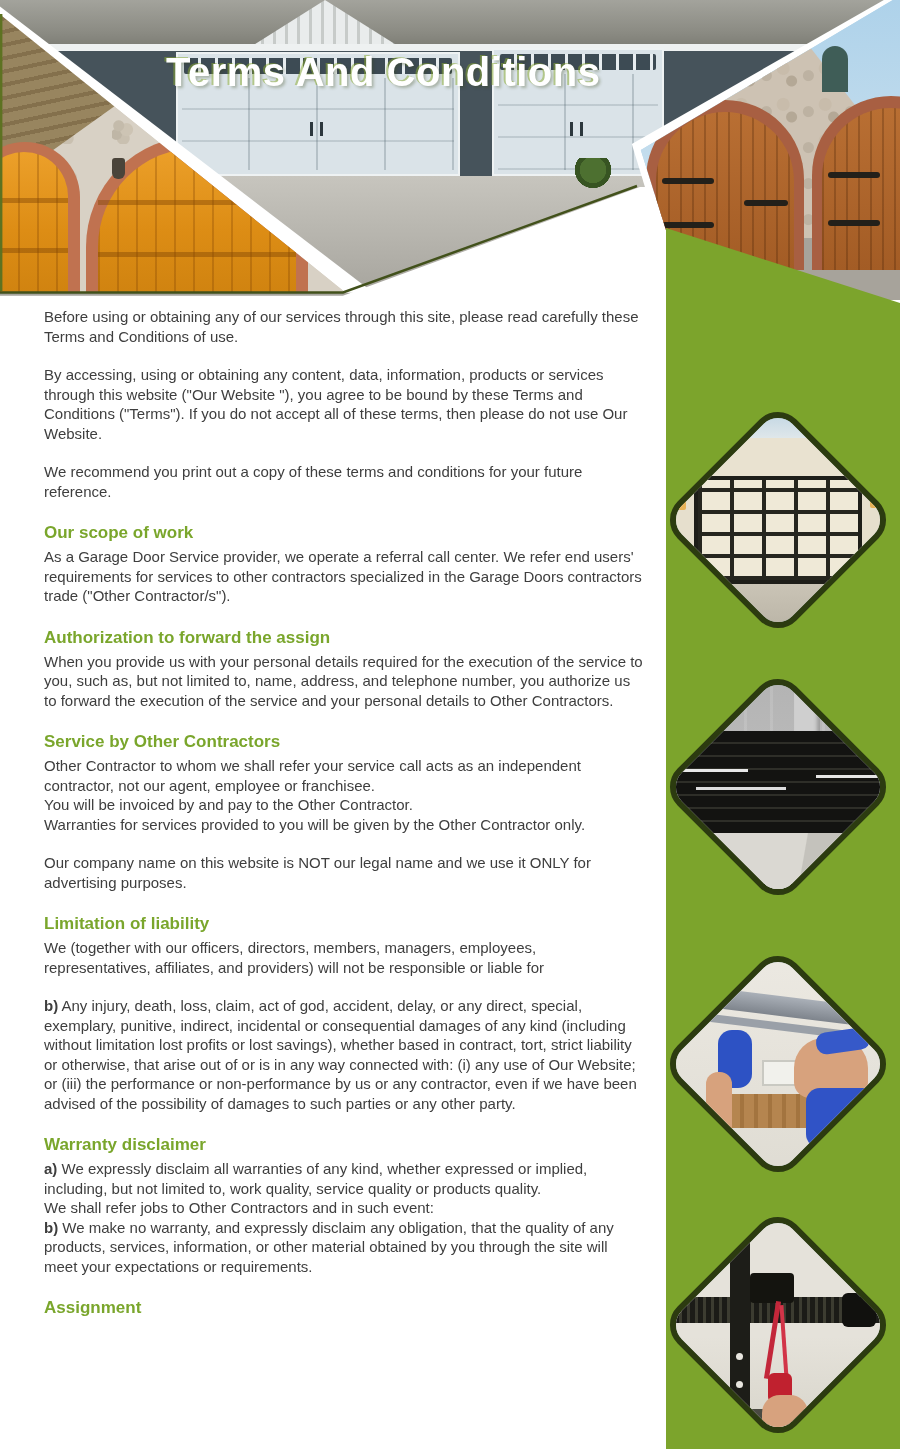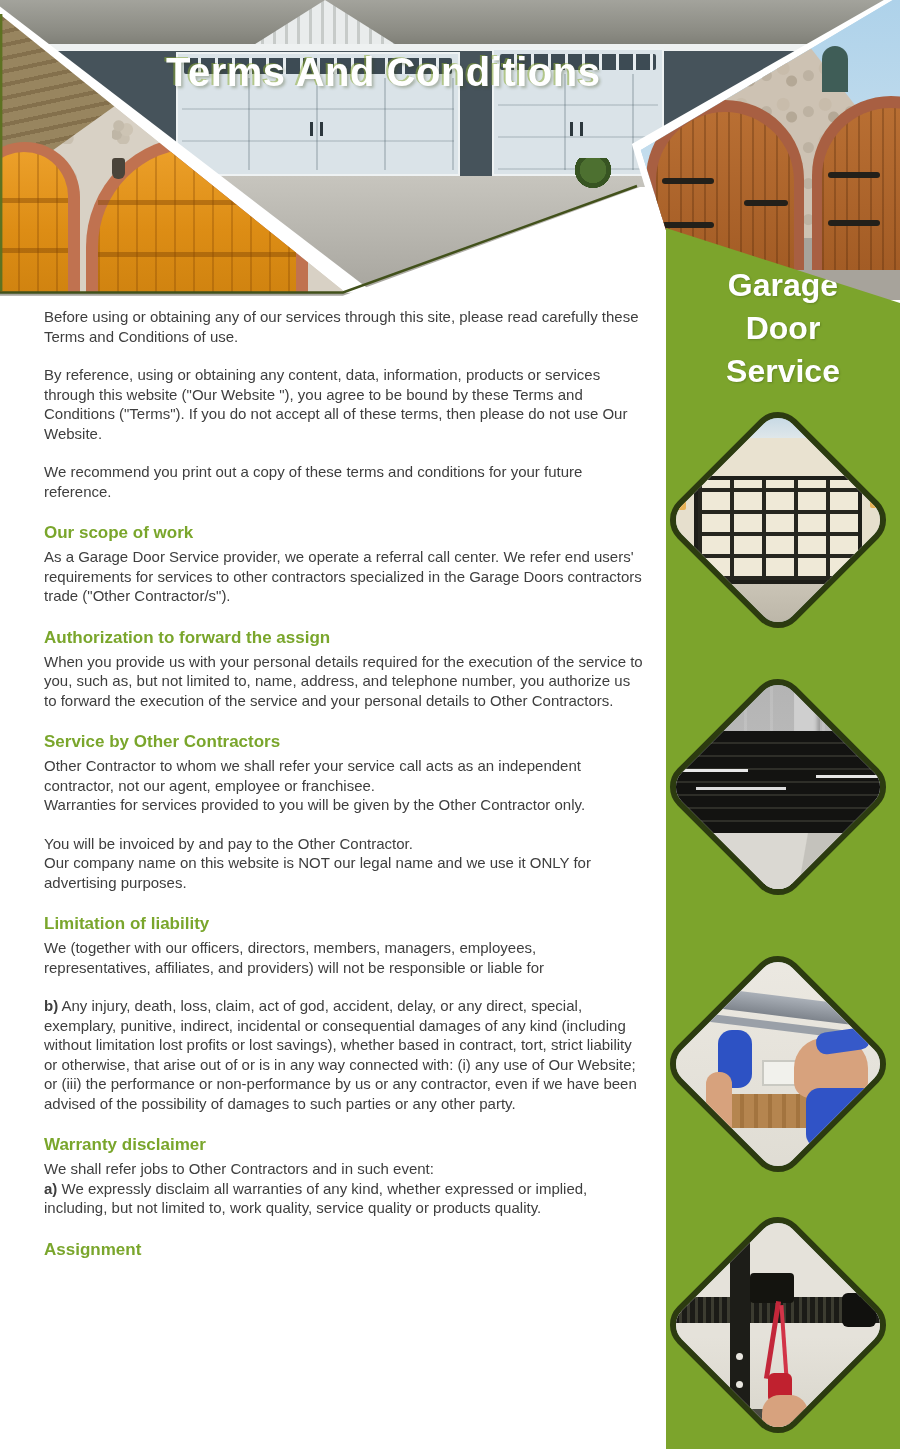--- a/index.html
+++ b/index.html
@@ -236,25 +236,20 @@
 
     <svg class="hero-svg" width="900" height="300">
       <polyline points="0,292.5 343,292.5 637,186" stroke="#42511b" stroke-width="2.5" fill="none"></polyline>
       <line x1="1.2" y1="14" x2="1.2" y2="291" stroke="#5d7221" stroke-width="2.4"></line>
     </svg>
 
     <h1 class="hero-title">Terms And Conditions</h1>
   </div>
 
   <div class="sidebar">
-    <div class="brand">
-      <div>Garage</div>
-      <div>Door</div>
-      <div>Service</div>
-    </div>
 
     <div class="dia" style="top:208px;">
       <div class="din d1">
         <div class="p-sky"></div>
         <div class="p-wall"></div>
         <div class="p-wallL"></div>
         <div class="p-wallR"></div>
         <div class="p-drv"></div>
         <div class="p-door"></div>
         <div class="p-lampL"></div>
@@ -303,45 +298,49 @@
         <div class="p-cord2"></div>
         <div class="p-handle"></div>
         <div class="p-hand"></div>
       </div>
     </div>
   </div>
 
   <div class="content">
 
     <p>Before using or obtaining any of our services through this site, please read carefully these Terms and Conditions of use.</p>
-    <p>By reference, using or obtaining any content, data, information, products or services through this website ("Our Website "), you agree to be bound by these Terms and Conditions ("Terms"). If you do not accept all of these terms, then please do not use Our Website.</p>
+    <p>By accessing, using or obtaining any content, data, information, products or services through this website ("Our Website "), you agree to be bound by these Terms and Conditions ("Terms"). If you do not accept all of these terms, then please do not use Our Website.</p>
     <p>We recommend you print out a copy of these terms and conditions for your future reference.</p>
 
     <h3>Our scope of work</h3>
     <p>As a Garage Door Service provider, we operate a referral call center. We refer end users' requirements for services to other contractors specialized in the Garage Doors contractors trade ("Other Contractor/s").</p>
 
     <h3>Authorization to forward the assign</h3>
     <p>When you provide us with your personal details required for the execution of the service to you, such as, but not limited to, name, address, and telephone number, you authorize us to forward the execution of the service and your personal details to Other Contractors.</p>
 
     <h3>Service by Other Contractors</h3>
     <p class="t">Other Contractor to whom we shall refer your service call acts as an independent contractor, not our agent, employee or franchisee.</p>
+    <p class="t">You will be invoiced by and pay to the Other Contractor.</p>
     <p class="t gap-b">Warranties for services provided to you will be given by the Other Contractor only.</p>
-    <p class="t">You will be invoiced by and pay to the Other Contractor.</p>
     <p>Our company name on this website is NOT our legal name and we use it ONLY for advertising purposes.</p>
 
     <h3>Limitation of liability</h3>
     <p>We (together with our officers, directors, members, managers, employees, representatives, affiliates, and providers) will not be responsible or liable for</p>
     <p>
       <b>b)</b>
       <span>Any injury, death, loss, claim, act of god, accident, delay, or any direct, special, exemplary, punitive, indirect, incidental or consequential damages of any kind (including without limitation lost profits or lost savings), whether based in contract, tort, strict liability or otherwise, that arise out of or is in any way connected with: (i) any use of Our Website; or (iii) the performance or non-performance by us or any contractor, even if we have been advised of the possibility of damages to such parties or any other party.</span>
     </p>
 
     <h3>Warranty disclaimer</h3>
-    <p class="t">We shall refer jobs to Other Contractors and in such event:</p>
     <p class="t">
       <b>a)</b>
       <span>We expressly disclaim all warranties of any kind, whether expressed or implied, including, but not limited to, work quality, service quality or products quality.</span>
     </p>
+    <p class="t">We shall refer jobs to Other Contractors and in such event:</p>
+    <p class="t gap-b">
+      <b>b)</b>
+      <span>We make no warranty, and expressly disclaim any obligation, that the quality of any products, services, information, or other material obtained by you through the site will meet your expectations or requirements.</span>
+    </p>
 
     <h3>Assignment</h3>
 
   </div>
 </div>
 
 </body></html>

